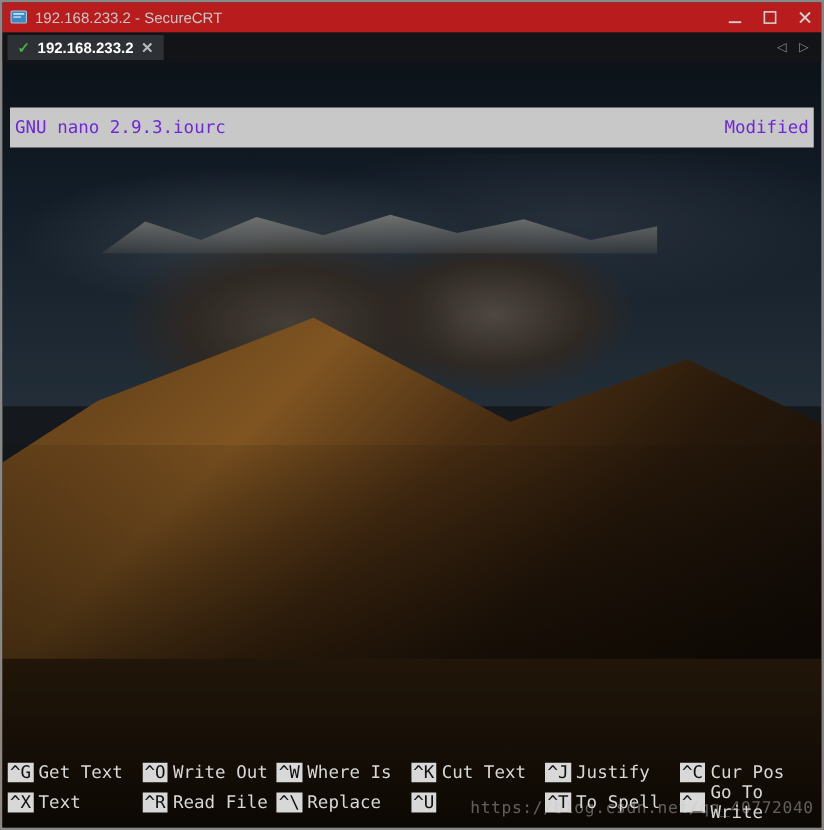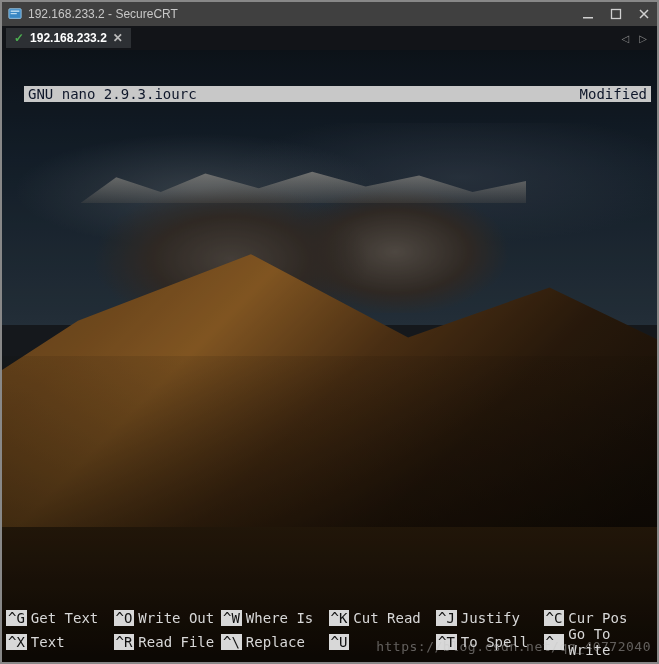--- a/index.html
+++ b/index.html
@@ -1,19 +1,19 @@
 <!DOCTYPE html>
 <html><head>
 <meta charset="utf-8">
 <style>
   * { margin: 0; padding: 0; box-sizing: border-box; }
   html, body { width: 659px; height: 664px; font-family: "Segoe UI", Tahoma, sans-serif; background: #fff; overflow: hidden; }
   .outer-frame { position: relative; width: 100%; height: 100%; border: 2px solid #888; background: #1b1f24; }
   
-  .title-bar { display: flex; align-items: center; height: 24px; background: #404040; color: #c8c8c8; padding: 0 6px; font-size: 12px; }
+  .title-bar { display: flex; align-items: center; height: 24px; background: #b91c1c; color: #c8c8c8; padding: 0 6px; font-size: 12px; }
   .title-bar .app-icon { width: 14px; height: 14px; margin-right: 6px; display: inline-flex; align-items: center; justify-content: center; }
   .title-bar .title-text { flex: 1; }
   .win-controls { display: flex; gap: 14px; align-items: center; }
   .win-btn { width: 14px; height: 14px; display: inline-flex; align-items: center; justify-content: center; color: #d0d0d0; cursor: pointer; }
   .win-btn svg { width: 12px; height: 12px; }
   
   .tab-strip { display: flex; align-items: center; height: 24px; background: #121418; padding-left: 4px; }
   .tab-strip .tab { display: flex; align-items: center; background: #2d3034; color: #fff; font-size: 12px; padding: 3px 8px; font-weight: bold; gap: 6px; }
   .tab-strip .tab .check { color: #4caf50; font-weight: bold; }
   .tab-strip .tab .close { color: #bbb; cursor: pointer; }
@@ -40,21 +40,21 @@
       clip-path: polygon(0% 40%, 18% 18%, 40% 2%, 60% 22%, 78% 10%, 100% 30%, 100% 100%, 0% 100%);
   }
   .wallpaper .fore-shadow { position:absolute; left:-10%; right:-10%; top:50%; bottom:0;
       background: linear-gradient(to bottom, rgba(20,12,4,0.1), rgba(8,5,2,0.85));
   }
   .wallpaper .valley { position:absolute; left:0; right:0; bottom:0; height:22%;
       background: linear-gradient(to bottom, #2a1c0c, #0f0a05);
   }
   .term-overlay { position: absolute; inset: 0; background: rgba(0,0,0,0.20); }
   .term-content { position: absolute; inset: 4px 6px 4px 6px; font-family: "Consolas", "DejaVu Sans Mono", monospace; font-size: 14px; line-height: 16px; color: #d8d8d8; white-space: pre; }
-  .nano-hdr { display:flex; background: #c8c8c8; color: #0f172a; padding: 0 4px; height:16px; align-items:center;margin-left:16px; }
+  .nano-hdr { display:flex; background: #c8c8c8; color: #6d28d9; padding: 16px 4px; height:16px; align-items:center; }
   .nano-hdr .hl { flex:0 0 auto; }
   .nano-hdr .hc { flex:1 1 auto; text-align:left; }
   .nano-hdr .hr { flex:0 0 auto; }
   .content-body { margin-top: 16px; }
   .cursor { display:inline-block; width:8px; height:15px; background:#d8d8d8; vertical-align:bottom; }
   
   .nano-footer { position:absolute; left:4px; right:6px; bottom:4px; font-family:"Consolas","DejaVu Sans Mono",monospace; font-size:14px; line-height:16px; color:#d8d8d8; }
   .nano-footer .row { display:flex; }
   .nano-footer .cell { flex:1 1 0; display:flex; align-items:center; overflow:hidden; }
   .nano-footer .kc { background:#d8d8d8; color:#111; padding:0 2px; margin-right:4px; font-weight:normal; }
@@ -135,21 +135,21 @@
         <div class="cell">
             <span class="kc">^O</span>
             <span>Write Out</span>
           </div>
         <div class="cell">
             <span class="kc">^W</span>
             <span>Where Is</span>
           </div>
         <div class="cell">
             <span class="kc">^K</span>
-            <span>Cut Read</span>
+            <span>Cut Text</span>
           </div>
         <div class="cell">
             <span class="kc">^J</span>
             <span>Justify</span>
           </div>
         <div class="cell">
             <span class="kc">^C</span>
             <span>Cur Pos</span>
           </div>
       </div>

